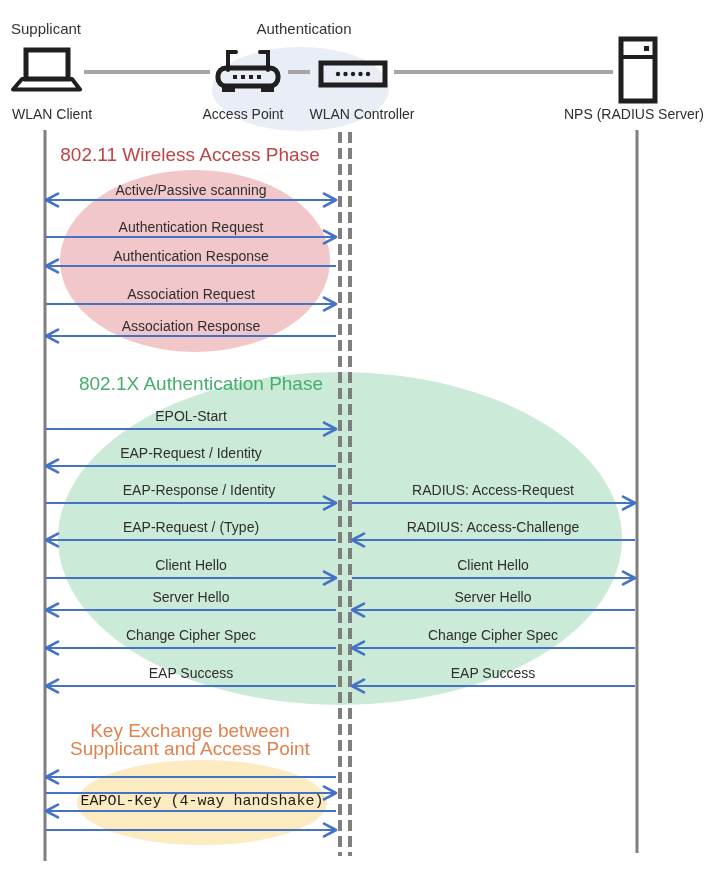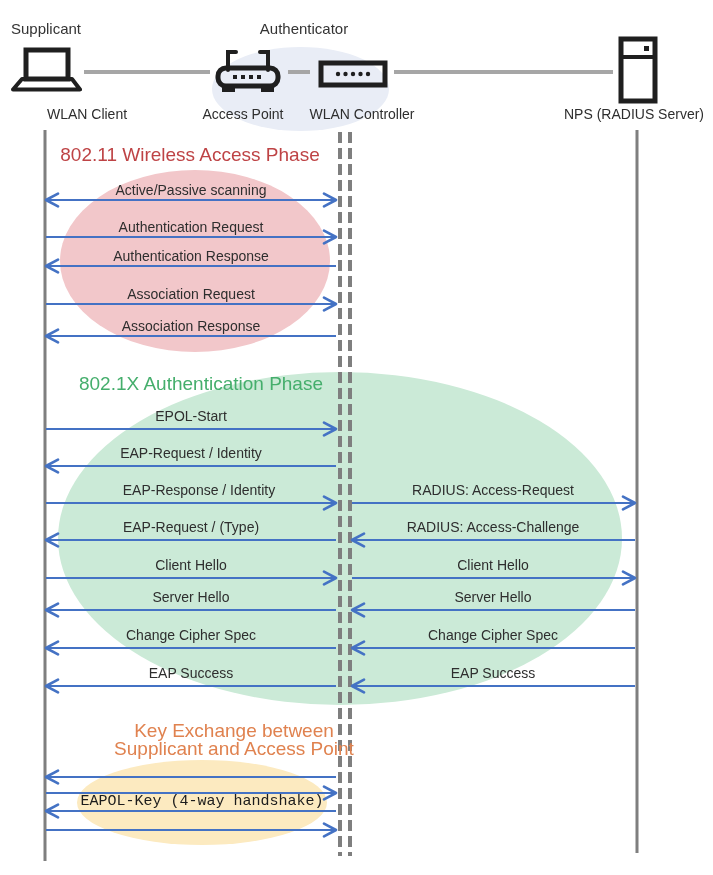--- a/index.html
+++ b/index.html
@@ -29,21 +29,21 @@
   .svg-layer{position:absolute;left:0;top:0;width:713px;height:875px;z-index:2;}
   .icon{position:absolute;z-index:3;}
   .label{
     position:absolute;transform:translateX(-50%);white-space:nowrap;
     font-size:14px;line-height:18px;color:var(--c-text);z-index:4;text-align:center;
   }
   .role{font-size:15px;color:#343434;}
   .ptitle{font-size:19px;}
   .t-p1{color:var(--c-phase1-title);}
   .t-p2{color:var(--c-phase2-title);}
-  .t-p3{color:var(--c-phase3-title);margin-left:44px;}
+  .t-p3{color:var(--c-phase3-title);}
   .key-label{font-size:15px;color:#1C1C1C;}
   .msg{stroke:var(--c-arrow);stroke-width:2;fill:none;}
   .life{stroke:var(--c-lifeline);fill:none;}
   .life-solid{stroke-width:3;}
   .life-dash{stroke-width:4;stroke-dasharray:11 5;}
   .conn{stroke:var(--c-connector);stroke-width:4;fill:none;}
   .ah{stroke:var(--c-arrow);fill:none;stroke-width:1.3;stroke-linecap:round;stroke-linejoin:round;}
   .ic{stroke:var(--c-icon);fill:none;}
   .ic-fill{fill:var(--c-icon);stroke:none;}
 </style>
@@ -51,21 +51,21 @@
 <body>
 
 <div class="canvas">
 
   <div class="ellipse el-auth"></div>
   <div class="ellipse el-p1"></div>
   <div class="ellipse el-p2"></div>
   <div class="ellipse el-p3"></div>
 
   <div class="label role" style="left:46px;top:20px;">Supplicant</div>
-  <div class="label role" style="left:304px;top:20px;">Authenticator</div>
+  <div class="label role" style="left:304px;top:20px;">Authentication</div>
 
   <svg class="icon" style="left:10px;top:46px;" width="72" height="50" viewBox="0 0 72 50">
     <rect class="ic" x="16" y="4" width="42" height="29" stroke-width="5"></rect>
     <path class="ic" d="M12,33 L62,33 L70,43.5 L3,43.5 Z" stroke-width="4" stroke-linejoin="round"></path>
   </svg>
   <svg class="icon" style="left:214px;top:44px;" width="68" height="50" viewBox="0 0 68 50">
     <path class="ic" d="M14,26 L14,8 L22,8" stroke-width="4" stroke-linecap="round"></path>
     <path class="ic" d="M54,26 L54,8 L46,8" stroke-width="4" stroke-linecap="round"></path>
     <rect class="ic" x="4" y="24" width="60" height="18" rx="8" stroke-width="5" fill="#fff"></rect>
     <rect class="ic-fill" x="19" y="31" width="4" height="4"></rect>
@@ -82,21 +82,21 @@
     <circle class="ic-fill" cx="35" cy="14" r="2.2"></circle>
     <circle class="ic-fill" cx="42.5" cy="14" r="2.2"></circle>
     <circle class="ic-fill" cx="50" cy="14" r="2.2"></circle>
   </svg>
   <svg class="icon" style="left:617px;top:36px;" width="42" height="68" viewBox="0 0 42 68">
     <rect class="ic" x="4" y="3" width="34" height="62" stroke-width="5" fill="#fff"></rect>
     <line class="ic" x1="4" y1="21" x2="38" y2="21" stroke-width="4"></line>
     <rect class="ic-fill" x="27" y="10" width="5" height="5"></rect>
   </svg>
 
-  <div class="label" style="left:52px;top:105px;margin-left:35px;">WLAN Client</div>
+  <div class="label" style="left:52px;top:105px;">WLAN Client</div>
   <div class="label" style="left:243px;top:105px;">Access Point</div>
   <div class="label" style="left:362px;top:105px;">WLAN Controller</div>
   <div class="label" style="left:634px;top:105px;">NPS (RADIUS Server)</div>
 
   <svg class="svg-layer" width="713" height="875" viewBox="0 0 713 875">
     <defs>
       <marker id="head" viewBox="0 0 8 8" markerWidth="8" markerHeight="8" refX="7" refY="4" orient="auto-start-reverse">
         <path class="ah" d="M1,0.8 L7,4 L1,7.2"></path>
       </marker>
     </defs>

